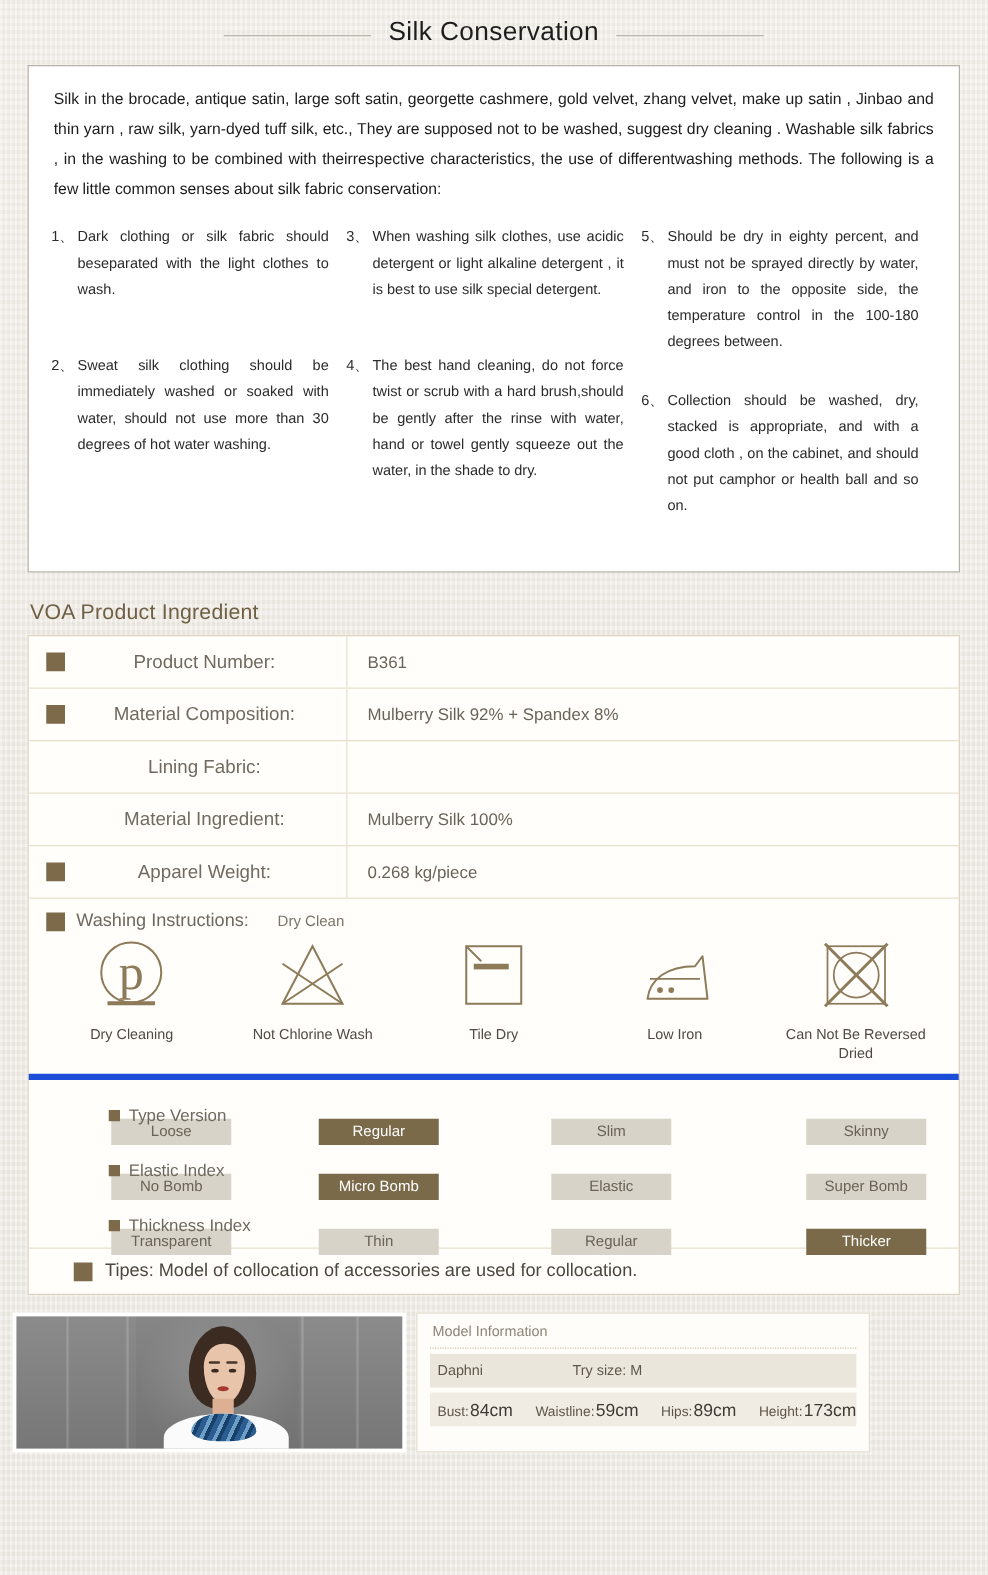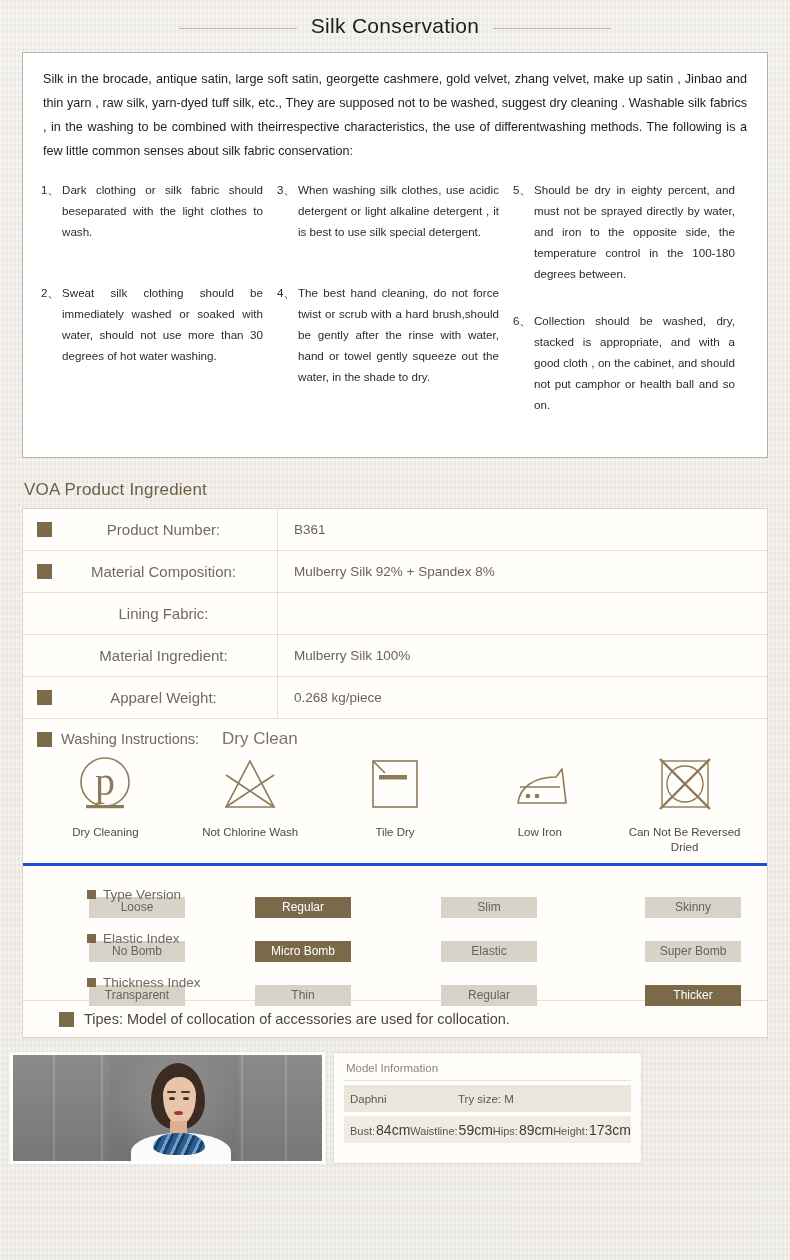--- a/index.html
+++ b/index.html
@@ -69,24 +69,24 @@
   .param-label-text{
     flex:1;text-align:center;font-size:15px;color:#716a60;padding-left:8px;
     font-family:"Liberation Sans", sans-serif;
   }
   .param-value{
     flex:1;display:flex;align-items:center;padding-left:16px;
     font-size:13.5px;color:#6a6359;
   }
 
   
-  .wash-block{border-bottom:3px solid #1d4ed8;padding:10px 0 8px 0;}
+  .wash-block{border-bottom:5px solid #1d4ed8;padding:10px 0 8px 0;}
   .wash-head{display:flex;align-items:center;padding-left:14px;gap:9px;}
   .wash-head-title{font-size:14.5px;color:#6f685e;}
-  .wash-head-val{font-size:17px;color:#7b7469;margin-left:14px;}
+  .wash-head-val{font-size:12px;color:#7b7469;margin-left:14px;}
   .wash-icons{
     display:flex;justify-content:space-around;align-items:flex-start;
     margin-top:6px;padding:0 10px;
   }
   .wash-icon{width:140px;text-align:center;}
   .wash-icon svg{display:block;margin:0 auto;}
   .wash-cap{font-size:11.5px;color:#4f4a42;margin-top:6px;line-height:15px;}
 
   
   .tv-block{position:relative;border-bottom:1px solid #e7dfcc;padding:8px 0 10px 0;height:135px;box-sizing:border-box;}
@@ -154,21 +154,21 @@
     display:flex;align-items:center;height:27px;background:#eae6dc;margin-top:4px;
     padding-left:6px;box-sizing:border-box;
   }
   .mi-row.light{background:#f0ece3;}
   .mi-name{font-size:11.5px;color:#5e564a;width:108px;}
   .mi-try{font-size:11.5px;color:#5e564a;}
   .mi-metrics{display:flex;align-items:baseline;width:100%;}
   .mi-metric{display:flex;align-items:baseline;}
   .mi-k{font-size:11px;color:#5e564a;}
   .mi-v{font-size:14px;color:#3f3a33;margin-left:1px;}
-  .mi-metric + .mi-metric{}
+  .mi-metric + .mi-metric{margin-left:18px;}
 </style>
 </head>
 <body>
 
 <div class="page">
 
   <div class="title-wrap">
     <div class="title-rule left"></div>
     <div class="title-text">Silk Conservation</div>
     <div class="title-rule right"></div>

